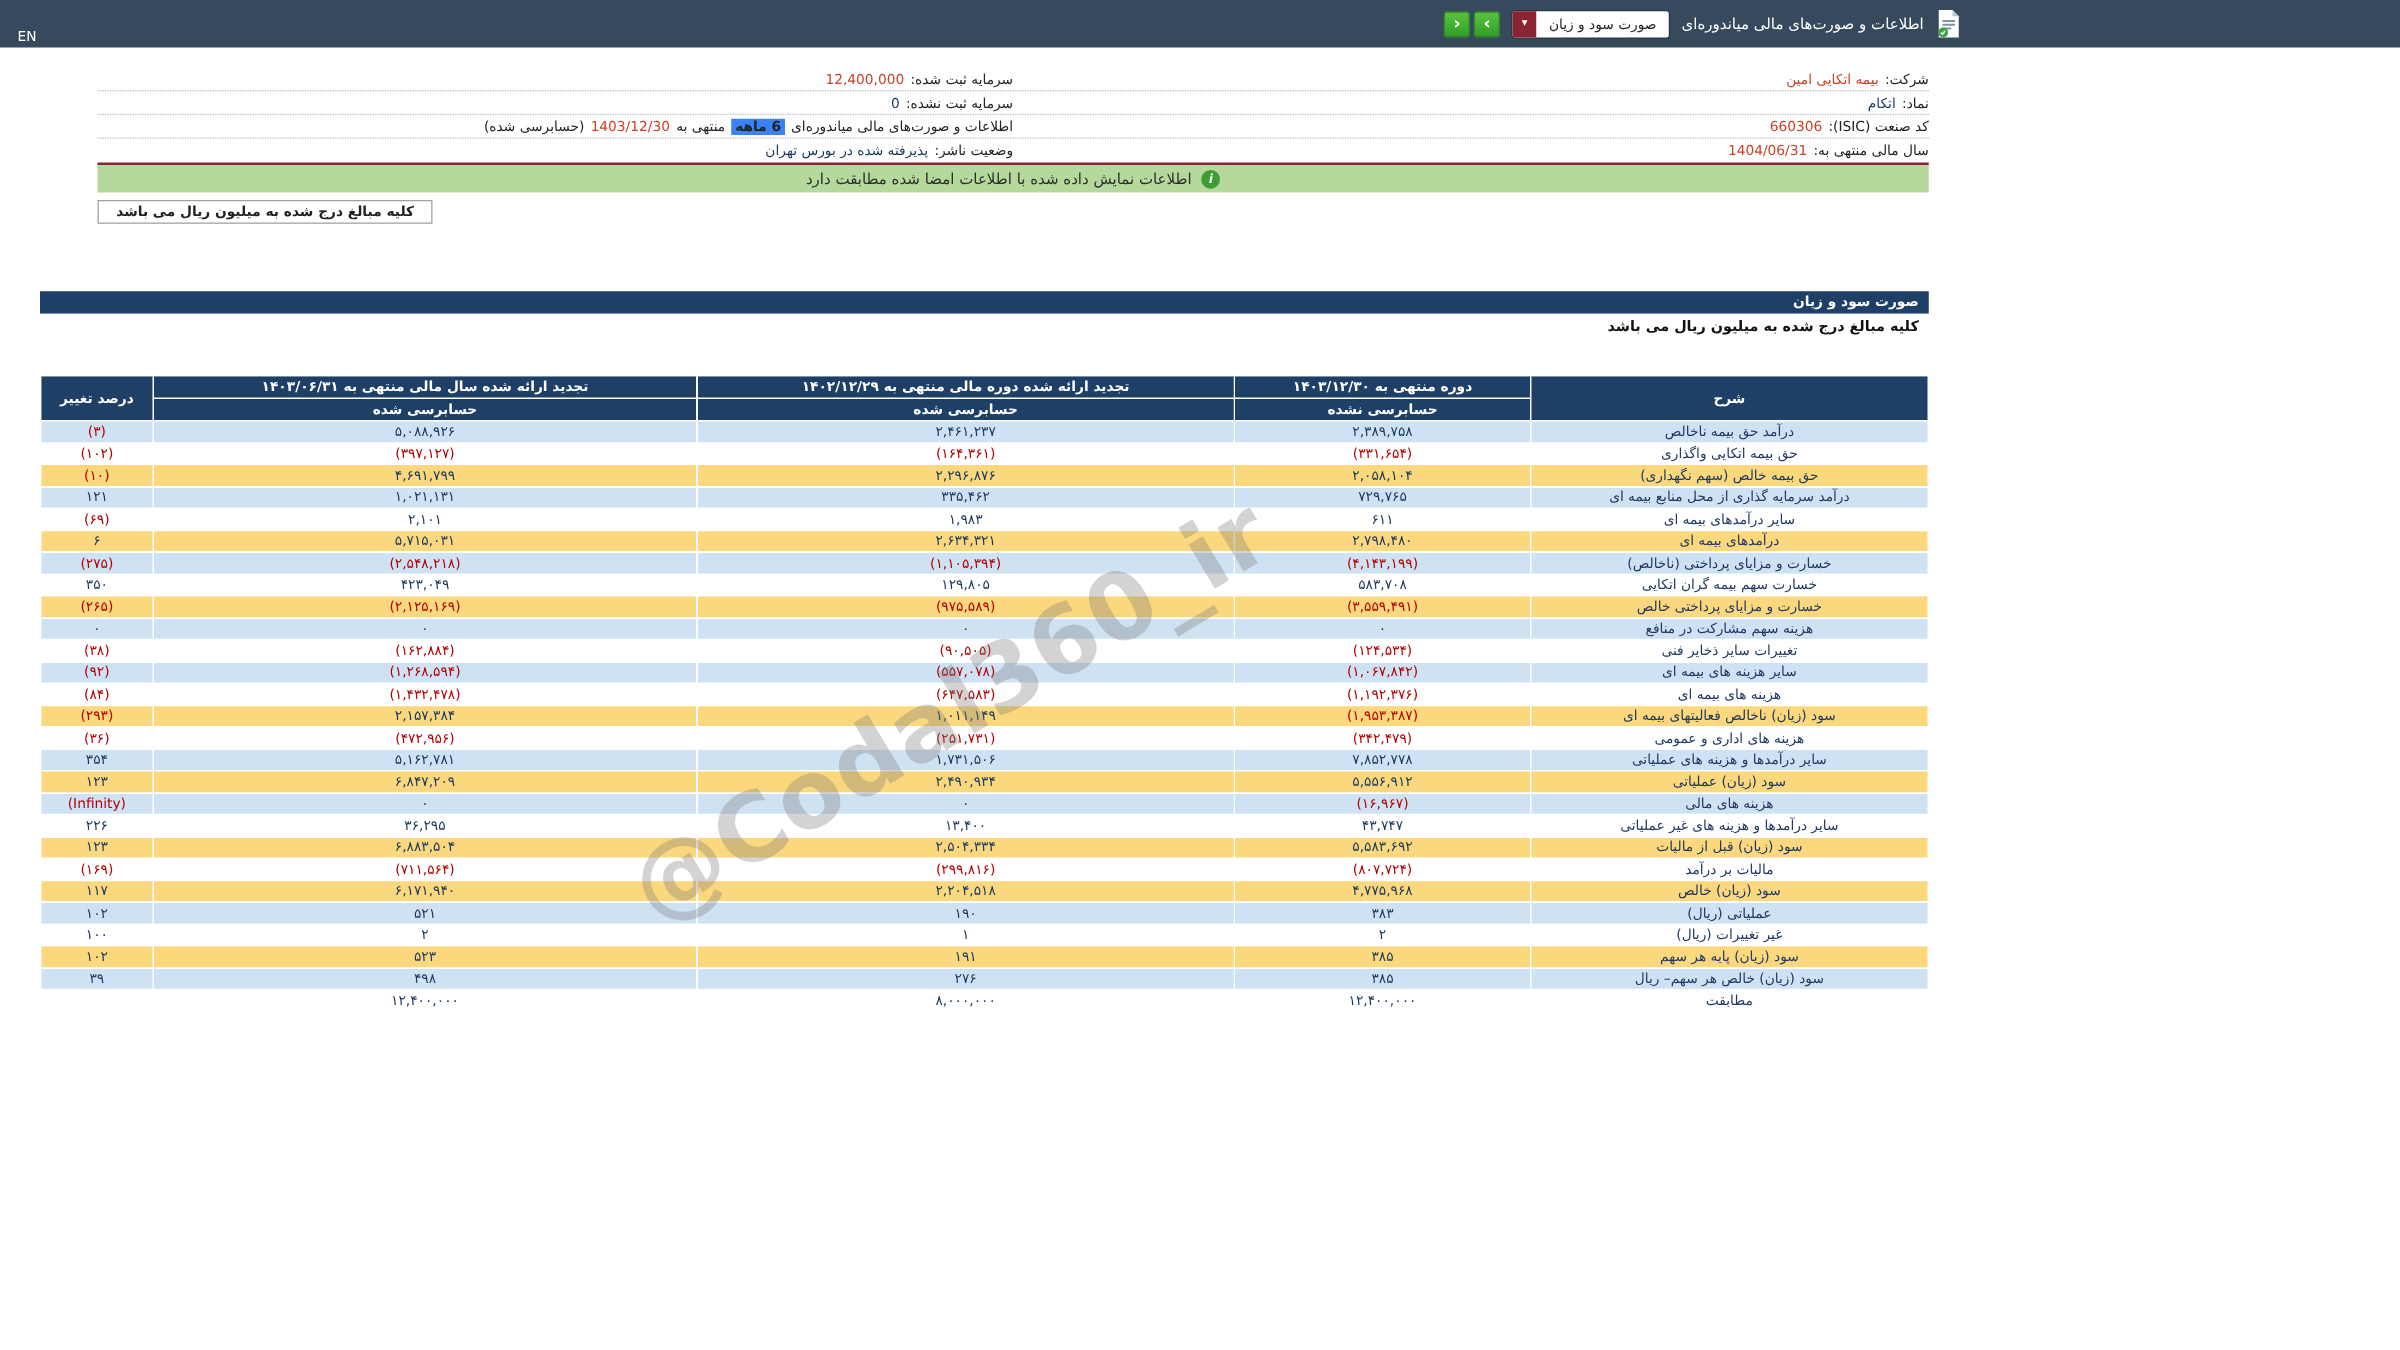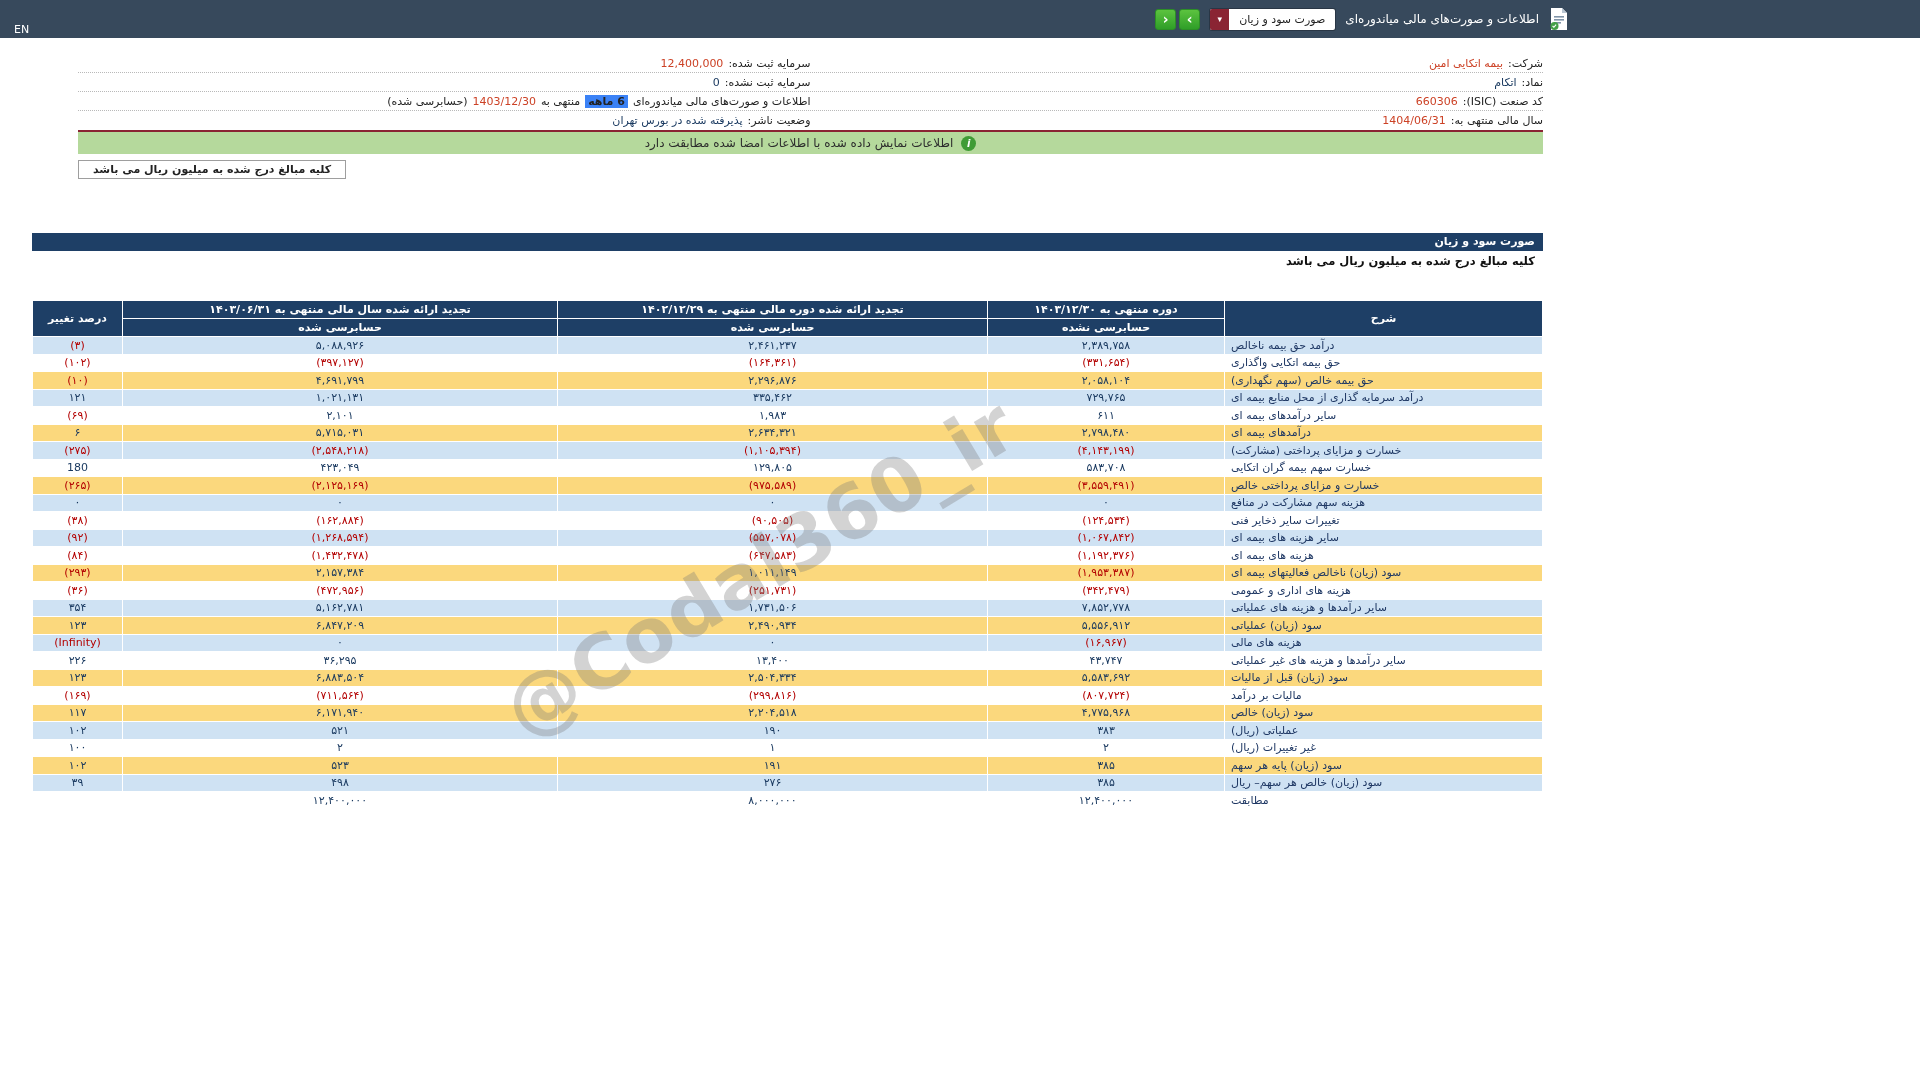--- a/index.html
+++ b/index.html
@@ -101,21 +101,21 @@
   .c-p2 { width: 430px; } .c-p3 { width: 435px; } .c-chg { width: 90px; }
   thead th {
     background: #1e3f66; color: #fff; font-weight: bold; font-size: 11px;
     border: 1px solid #ffffff; padding: 2px 4px; height: 17px;
     text-align: center; white-space: nowrap; overflow: hidden;
   }
   tbody td {
     font-size: 11px; height: 17.5px; border: 1px solid #ffffff;
     padding: 1px 6px; white-space: nowrap; overflow: hidden;
   }
-  td.cell-label { text-align: left; color: #1f3864; }
+  td.cell-label { text-align: center; color: #1f3864; }
   td.cell-num { text-align: center; direction: ltr; }
   .pos { color: #17375e; }
   .neg { color: #b30000; }
   .row-blue  { background: #cfe2f3; }
   .row-white { background: #ffffff; }
   .row-yellow{ background: #fbd87d; }
 
   
   .watermark {
     position: absolute; top: 470px; left: 380px; width: 760px;
@@ -280,32 +280,32 @@
             <td class="cell-num neg">(۶۹)</td>
           </tr>
           <tr class="row-yellow">
             <td class="cell-label">درآمدهای بیمه ای</td>
             <td class="cell-num pos">۲,۷۹۸,۴۸۰</td>
             <td class="cell-num pos">۲,۶۳۴,۳۲۱</td>
             <td class="cell-num pos">۵,۷۱۵,۰۳۱</td>
             <td class="cell-num pos">۶</td>
           </tr>
           <tr class="row-blue">
-            <td class="cell-label">خسارت و مزایای پرداختی (مشارکت)</td>
+            <td class="cell-label">خسارت و مزایای پرداختی (ناخالص)</td>
             <td class="cell-num neg">(۴,۱۴۳,۱۹۹)</td>
             <td class="cell-num neg">(۱,۱۰۵,۳۹۴)</td>
             <td class="cell-num neg">(۲,۵۴۸,۲۱۸)</td>
             <td class="cell-num neg">(۲۷۵)</td>
           </tr>
           <tr class="row-white">
             <td class="cell-label">خسارت سهم بیمه گران اتکایی</td>
             <td class="cell-num pos">۵۸۳,۷۰۸</td>
             <td class="cell-num pos">۱۲۹,۸۰۵</td>
             <td class="cell-num pos">۴۲۳,۰۴۹</td>
-            <td class="cell-num pos">180</td>
+            <td class="cell-num pos">۳۵۰</td>
           </tr>
           <tr class="row-yellow">
             <td class="cell-label">خسارت و مزایای پرداختی خالص</td>
             <td class="cell-num neg">(۳,۵۵۹,۴۹۱)</td>
             <td class="cell-num neg">(۹۷۵,۵۸۹)</td>
             <td class="cell-num neg">(۲,۱۲۵,۱۶۹)</td>
             <td class="cell-num neg">(۲۶۵)</td>
           </tr>
           <tr class="row-blue">
             <td class="cell-label">هزینه سهم مشارکت در منافع</td>

